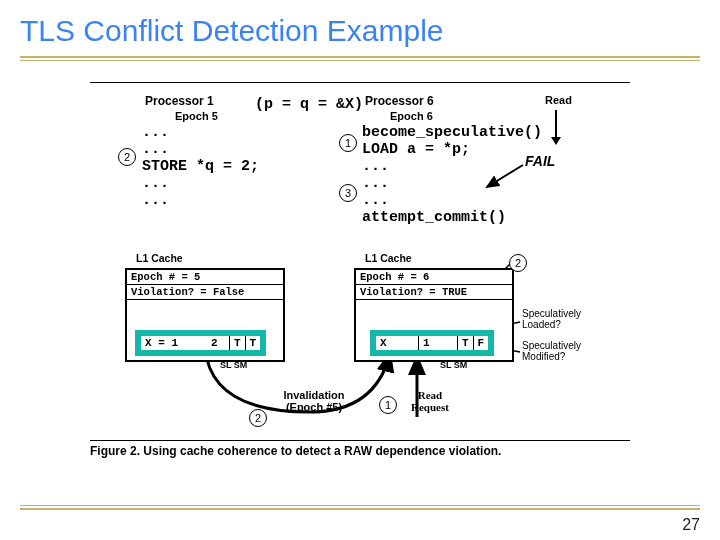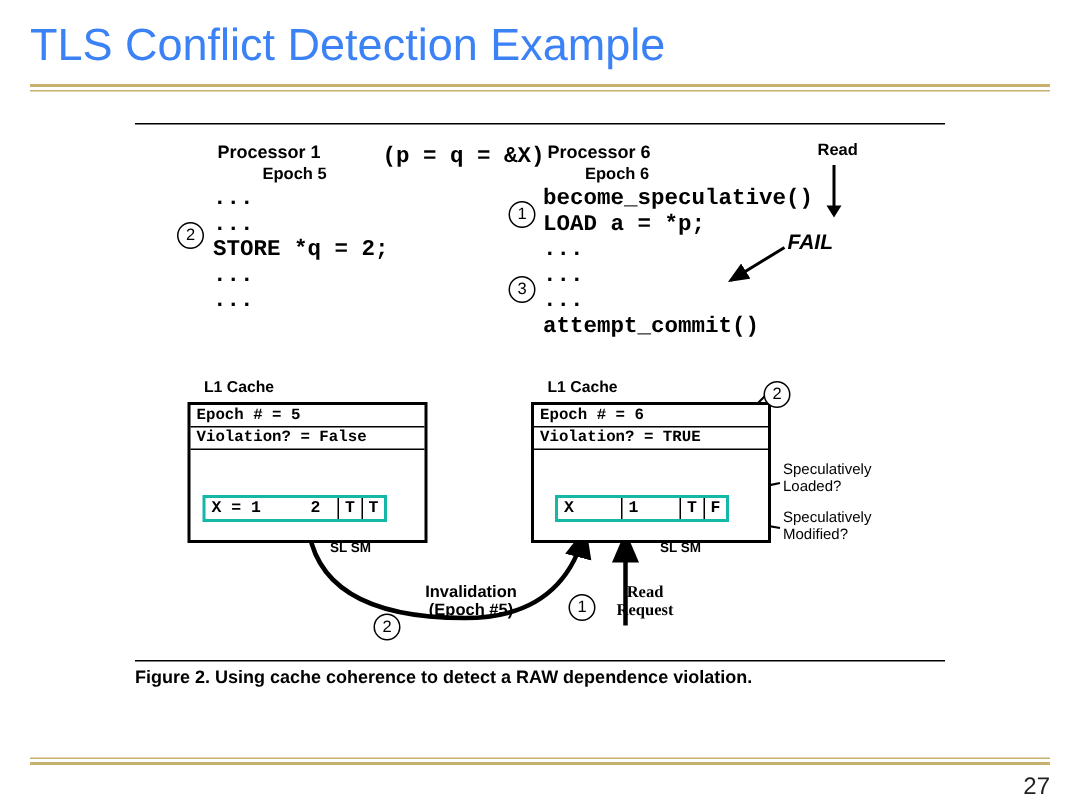--- a/index.html
+++ b/index.html
@@ -93,21 +93,21 @@
   }
   .cache-hdr {
     border-bottom: 1.5px solid #000;
     font-family: "Courier New", monospace;
     font-size: 10.5px;
     font-weight: bold;
     padding: 1px 4px;
   }
   .cache-line-row {
     display: flex;
-    border: 2px solid #14b8a6;
+    border: 6px solid #14b8a6;
     font-family: "Courier New", monospace;
     font-size: 11px;
     font-weight: bold;
     justify-content: space-between;
   }
   .cache-line-row .cell {
     border-right: 1.5px solid #000;
     padding: 1px 4px;
   }
   .cache-line-row .cell:last-child { border-right: 0; }

